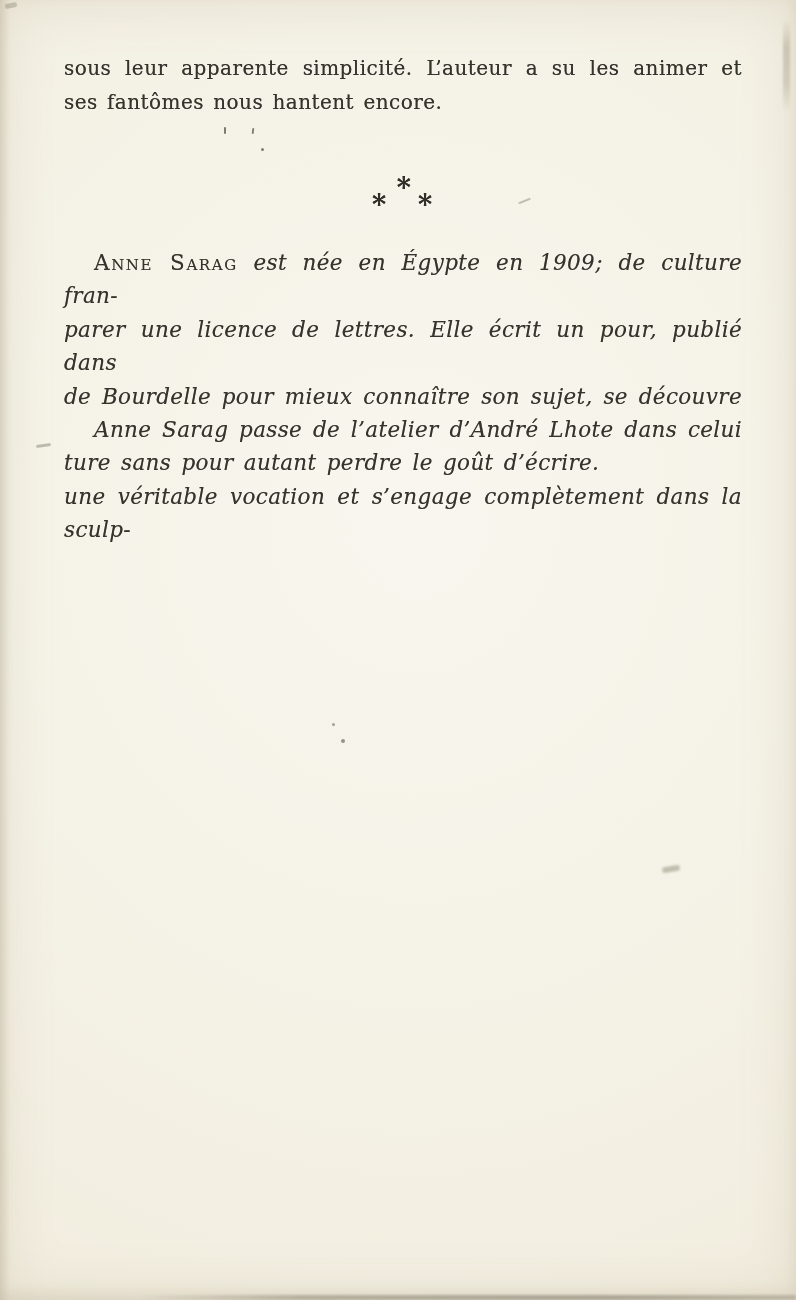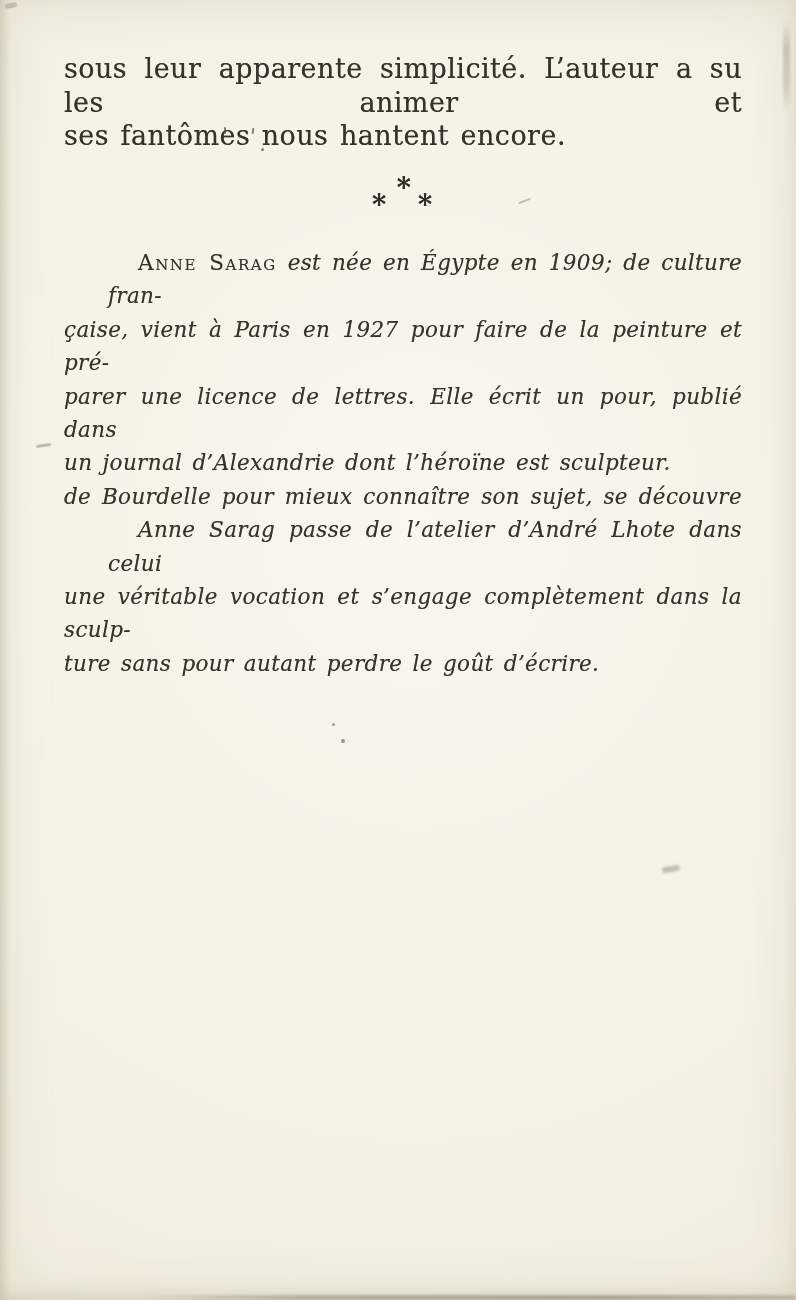--- a/index.html
+++ b/index.html
@@ -12,25 +12,25 @@
     background:
       radial-gradient(145% 95% at 52% 40%, #f8f6ee 0%, #f4f1e5 46%, #f1ecdd 76%, #ebe5d2 100%);
     box-shadow:inset 0 0 55px rgba(158,146,112,.20), inset 0 -6px 14px rgba(140,130,100,.14);
     color:#35342c;
   }
   
   .textcol{position:absolute;left:64px;width:678px;}
   .line{white-space:nowrap;}
   .just{text-align:justify;text-align-last:justify;white-space:normal;}
   .lastline{text-align:left;text-align-last:left;}
-  .indent{text-indent:30px;margin-left:44px;}
+  .indent{text-indent:30px;}
 
   .para-roman{
     top:52px;
-    font-size:27px;line-height:33.6px;
+    font-size:20px;line-height:33.6px;
     letter-spacing:.45px;word-spacing:2.5px;
     text-shadow:0 0 .6px rgba(47,46,38,.65);
   }
   .para-italic{
     top:246px;
     font-style:italic;
     font-size:21.5px;line-height:33.4px;
     letter-spacing:.35px;word-spacing:3px;
     text-shadow:0 0 .5px rgba(47,46,38,.5);
   }
@@ -86,27 +86,25 @@
   <div class="asterism">
     <span class="ast-top">*</span>
     <span class="ast-bl">*</span>
     <span class="ast-br">*</span>
   </div>
 
   <div class="textcol para-italic">
     <div class="line just indent">
       <span class="smallcaps">Anne Sarag</span><span> est née en Égypte en 1909; de culture fran-</span>
     </div>
-    <div class="line just">çaise, vient à Paris en 1927 pour faire de la peinture et pré-</div>
     <div class="line just">parer une licence de lettres. Elle écrit un pour, publié dans</div>
-    <div class="line lastline">un journal d’Alexandrie dont l’héroïne est sculpteur.</div>
     <div class="line just">de Bourdelle pour mieux connaître son sujet, se découvre</div>
     <div class="line just indent">Anne Sarag passe de l’atelier d’André Lhote dans celui</div>
+    <div class="line lastline">ture sans pour autant perdre le goût d’écrire.</div>
     <div class="line just">une véritable vocation et s’engage complètement dans la sculp-</div>
-    <div class="line lastline">ture sans pour autant perdre le goût d’écrire.</div>
   </div>
 
   <div class="artifact streak-right"></div>
   <div class="artifact dash-left"></div>
   <div class="artifact dash-mid"></div>
   <div class="artifact tick-a"></div>
   <div class="artifact tick-b"></div>
   <div class="artifact dot-a"></div>
   <div class="artifact speck-1"></div>
   <div class="artifact speck-2"></div>

